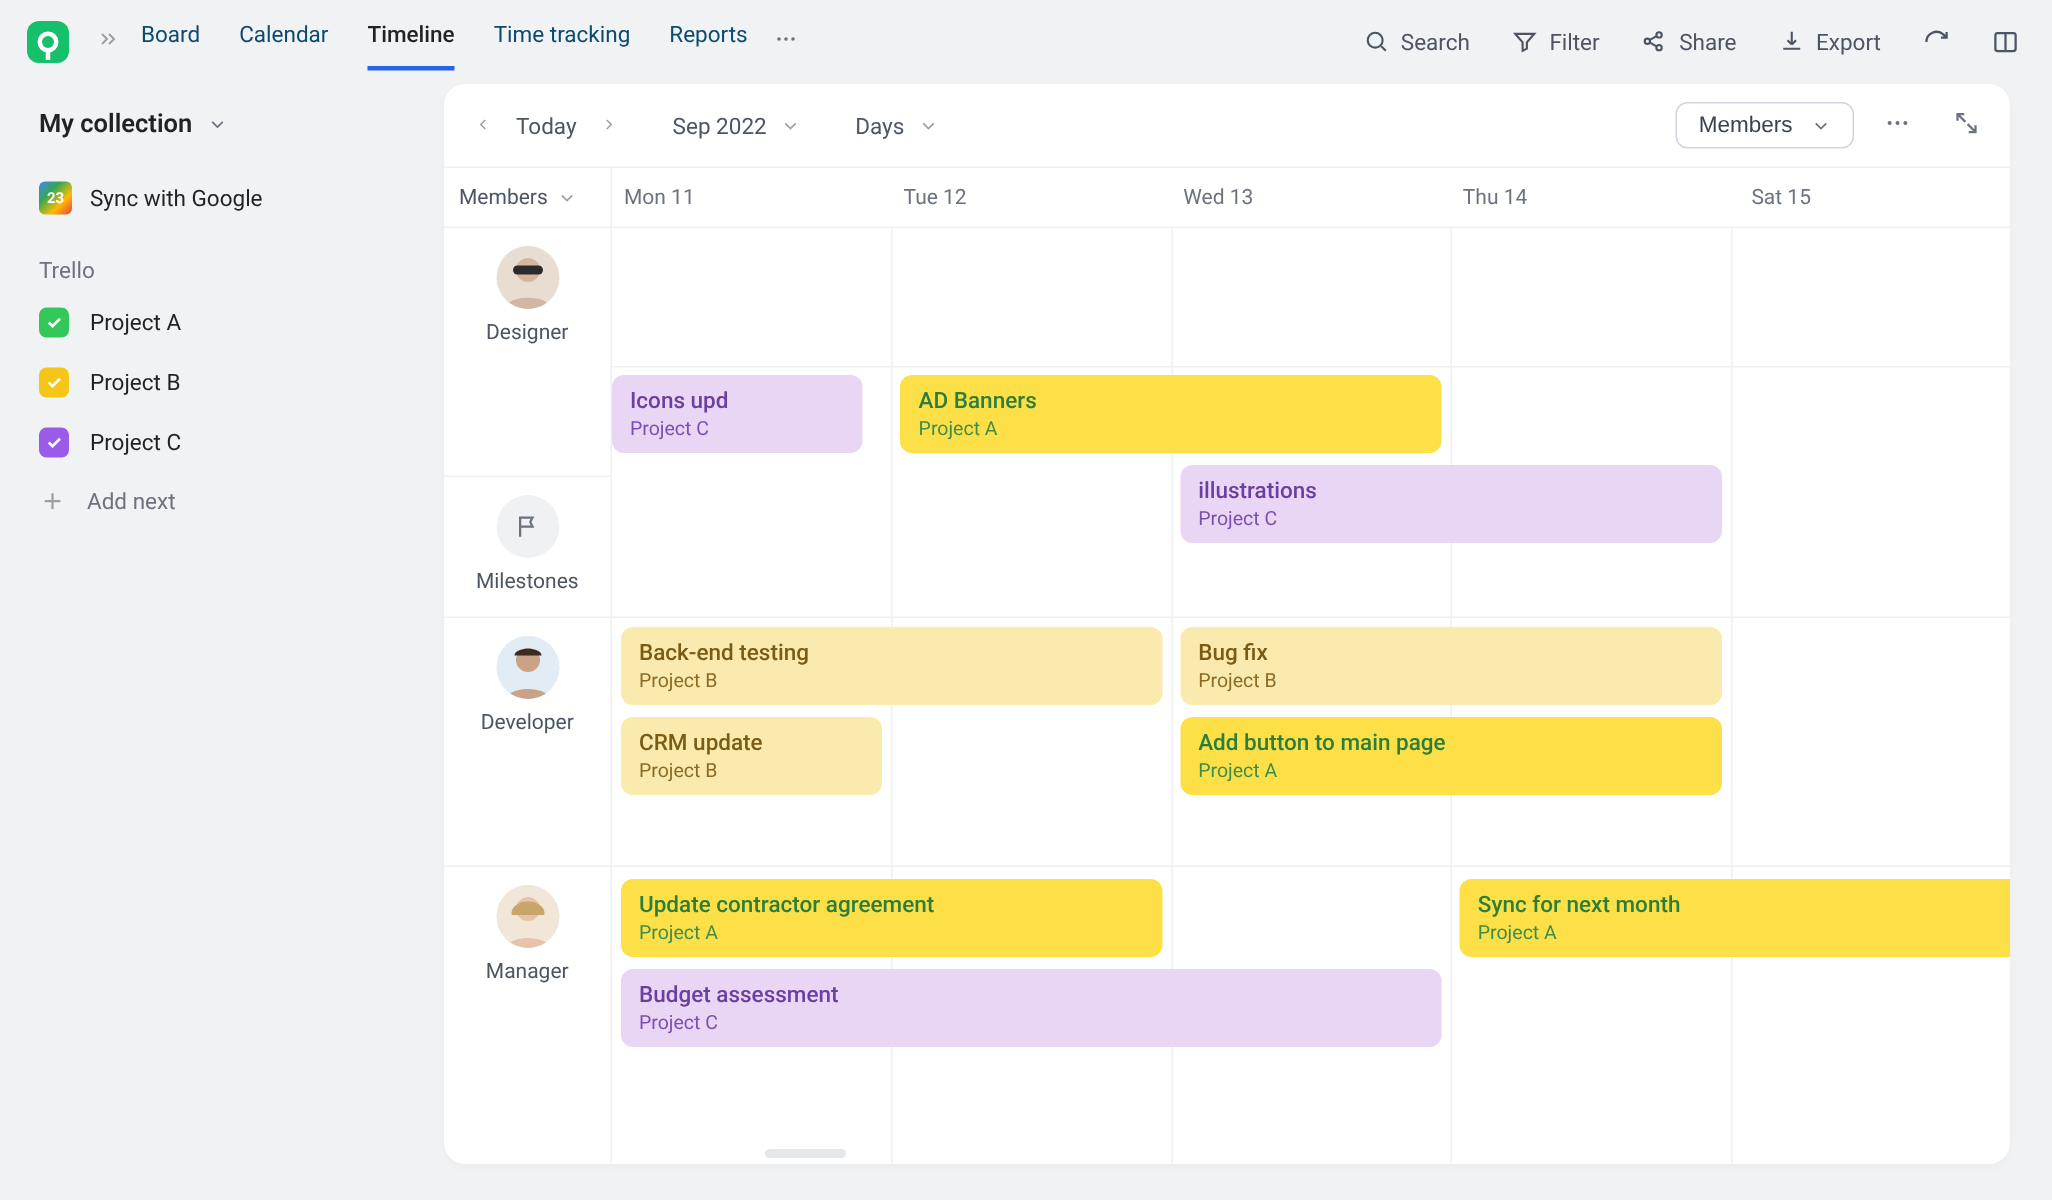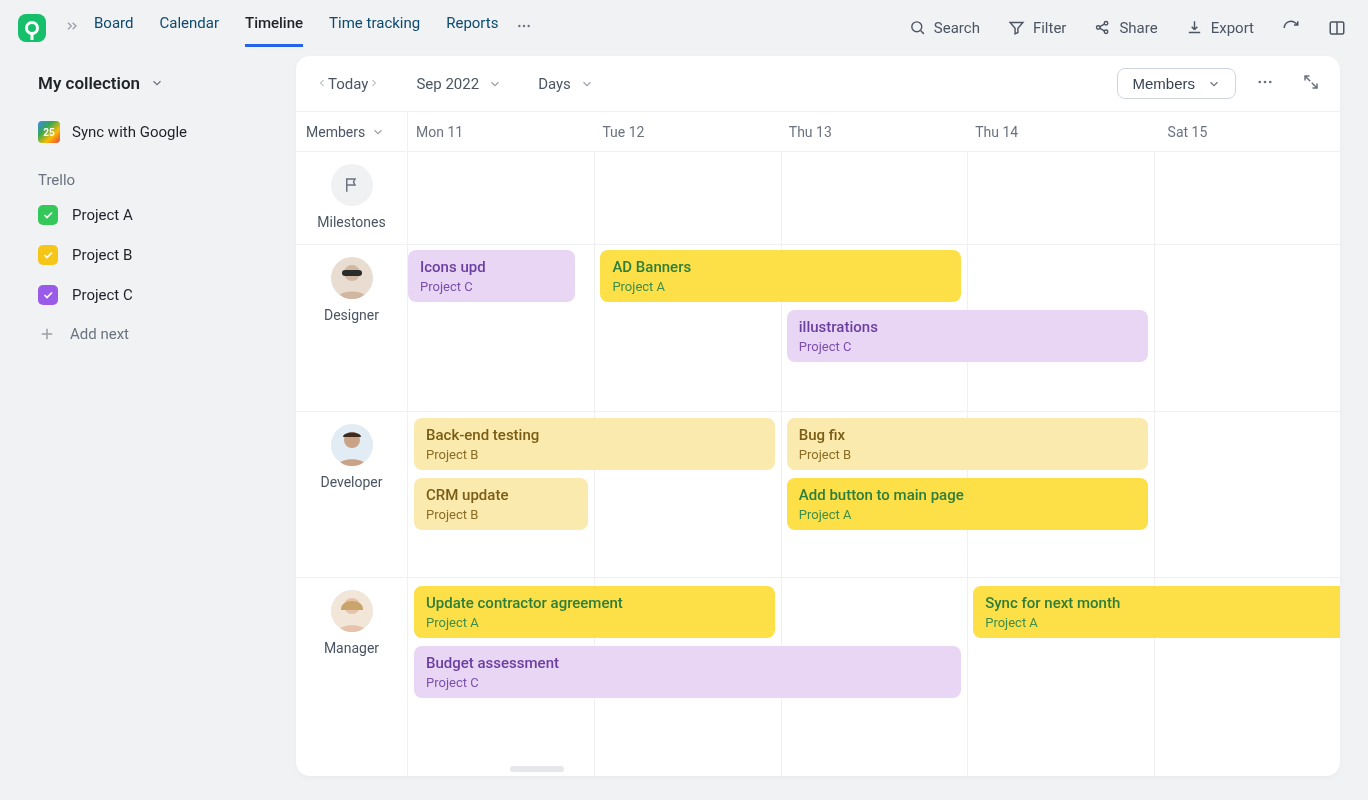--- a/index.html
+++ b/index.html
@@ -26,40 +26,40 @@
 .tabs { display: flex; gap: 26px; }
 .tab { color: #0c4a6e; cursor: pointer; font-size: 15px; padding: 6px 0; }
 .tab.active { color: #1f2328; font-weight: 500; border-bottom: 3px solid #2563eb; padding-bottom: 12px; }
 .more-tab { color: #6b7280; cursor: pointer; margin-left: 18px; }
 .hdr-right { margin-left: auto; display: flex; gap: 28px; color: #4b5563; font-size: 15px; align-items: center; }
 .hdr-action { display: flex; align-items: center; gap: 8px; cursor: pointer; }
 .hdr-action svg { color: #4b5563; }
 .hdr-icon-only { width: 18px; height: 18px; color: #4b5563; cursor: pointer; }
 
 
-.sidebar { position: absolute; left: 16px; top: 55px; width: 278px; padding: 18px 22px; }
+.sidebar { position: absolute; left: 4px; top: 55px; width: 278px; padding: 18px 22px; }
 .sidebar h2 { font-size: 17px; font-weight: 600; display: flex; align-items: center; gap: 10px; }
 .sync-row { display: flex; align-items: center; gap: 12px; margin-top: 28px; font-size: 15px; cursor: pointer; }
 .gcal-icon { width: 22px; height: 22px; background: linear-gradient(135deg,#4285f4,#34a853,#fbbc05,#ea4335); border-radius: 4px; display: flex; align-items:center; justify-content:center; color:#fff; font-size:10px; font-weight:700; }
 .section-label { margin-top: 28px; color: #6b7280; font-size: 15px; }
 .board-list { margin-top: 16px; display: flex; flex-direction: column; gap: 20px; }
 .board-item { display: flex; align-items: center; gap: 14px; font-size: 15px; cursor: pointer; }
 .board-check { width: 20px; height: 20px; border-radius: 5px; display: flex; align-items:center; justify-content:center; color: #fff; }
 .add-board { display: flex; align-items: center; gap: 14px; color: #6b7280; margin-top: 20px; cursor: pointer; font-size: 15px; }
 
 
 .main {
   position: absolute; left: 296px; top: 56px; width: 1044px; height: 720px;
   background: #fff; border-radius: 14px; box-shadow: 0 2px 6px rgba(0,0,0,0.03);
   display: flex; flex-direction: column; overflow: hidden;
 }
 .timeline-toolbar {
   height: 56px; display: flex; align-items: center; padding: 0 20px; border-bottom: 1px solid #eef0f2;
 }
-.today-nav { display: flex; align-items: center; color: #4b5563; font-size: 15px; }
+.today-nav { display: flex; align-items: center; gap: 16px; color: #4b5563; font-size: 15px; }
 .today-nav .arrow { color: #9aa0a6; cursor: pointer; }
 .tb-dropdown { display: flex; align-items: center; gap: 9px; color: #4b5563; font-size: 15px; margin-left: 36px; cursor: pointer; }
 .groupby-btn {
   margin-left: auto; border: 1px solid #d0d5dd; border-radius: 8px; padding: 6px 14px;
   display: flex; align-items: center; gap: 12px; color: #374151; font-size: 15px; cursor: pointer; background: #fff;
 }
 .tb-more { margin-left: 20px; color: #6b7280; cursor: pointer; }
 .tb-expand { margin-left: 28px; color: #6b7280; cursor: pointer; }
 
 
@@ -174,21 +174,21 @@
 </div>
 
 <div class="sidebar">
   <h2>
     <span>My collection</span>
     <svg class="chev-down-sm" viewBox="0 0 24 24" fill="none" stroke="#6b7280" stroke-width="2">
         <path d="M6 9l6 6 6-6"></path>
       </svg>
   </h2>
   <div class="sync-row">
-    <div class="gcal-icon">25</div>
+    <div class="gcal-icon">23</div>
     <span>Sync with Google</span>
   </div>
   <div class="section-label">Trello</div>
   <div class="board-list" id="board-list">
       <div class="board-item">
     <div class="board-check" style="background:#34c759">
       <svg width="12" height="12" viewBox="0 0 24 24" fill="none" stroke="white" stroke-width="3.5">
             <path d="M5 12l5 5L20 7"></path>
           </svg>
     </div>
@@ -269,47 +269,47 @@
   <div class="col-header">
     <div class="rowlabel-col">
       <span>Members</span>
       <svg class="chev-down-sm" viewBox="0 0 24 24" fill="none" stroke="#9aa0a6" stroke-width="2">
           <path d="M6 9l6 6 6-6"></path>
         </svg>
     </div>
     <div class="day-cols" id="day-headers">
         <div class="day-col-header">Mon 11</div>
         <div class="day-col-header">Tue 12</div>
-        <div class="day-col-header">Thu 13</div>
+        <div class="day-col-header">Wed 13</div>
         <div class="day-col-header">Thu 14</div>
         <div class="day-col-header">Sat 15</div>
       </div>
   </div>
 
   <div class="grid-body">
     <div class="row-labels">
-      <div class="row-label hl-milestone">
-        <div class="milestone-flag">
-          <svg width="18" height="18" viewBox="0 0 24 24" fill="none" stroke="currentColor" stroke-width="2">
-              <path d="M5 21V4h11l-2 4 2 4H5"></path>
-            </svg>
-        </div>
-        <span>Milestones</span>
-      </div>
       <div class="row-label hl-designer">
         <div class="avatar">
           <svg viewBox="0 0 42 42">
               <circle cx="21" cy="21" r="21" fill="#e9ddd2"></circle>
               <circle cx="21" cy="16" r="8" fill="#d1b79f"></circle>
               <path d="M6 42c0-10 30-10 30 0" fill="#d1b79f"></path>
               <rect x="11" y="13" width="20" height="6" rx="3" fill="#2b2b2b"></rect>
             </svg>
         </div>
         <span>Designer</span>
       </div>
+      <div class="row-label hl-milestone">
+        <div class="milestone-flag">
+          <svg width="18" height="18" viewBox="0 0 24 24" fill="none" stroke="currentColor" stroke-width="2">
+              <path d="M5 21V4h11l-2 4 2 4H5"></path>
+            </svg>
+        </div>
+        <span>Milestones</span>
+      </div>
       <div class="row-label hl-developer">
         <div class="avatar">
           <svg viewBox="0 0 42 42">
               <circle cx="21" cy="21" r="21" fill="#e2ecf5"></circle>
               <circle cx="21" cy="16" r="8" fill="#caa285"></circle>
               <path d="M7 42c0-9 28-9 28 0" fill="#caa285"></path>
               <path d="M12 13c0-6 18-6 18 0" fill="#3b2b20"></path>
             </svg>
         </div>
         <span>Developer</span>

